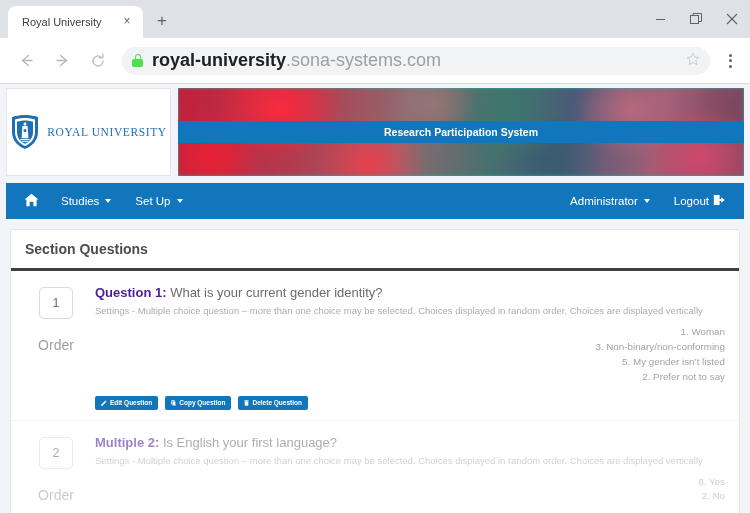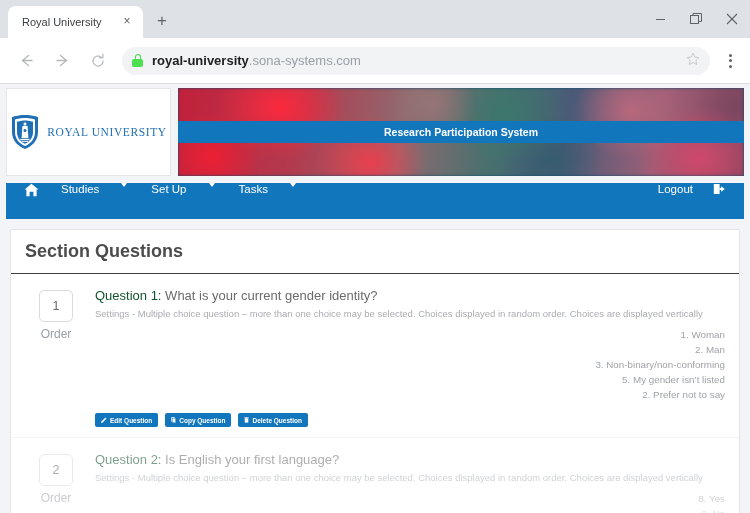--- a/index.html
+++ b/index.html
@@ -78,21 +78,21 @@
   .lock .body {
     position: absolute; bottom: 0; left: 0;
     width: 11px; height: 8px; background: #4cdf50; border-radius: 2px;
   }
   .lock .shackle {
     position: absolute; top: 0; left: 2.5px;
     width: 6px; height: 6px;
     border: 1.6px solid #4cdf50; border-bottom: none;
     border-radius: 3px 3px 0 0;
   }
-  .url { font-size: 13px; color: #9aa0a6; white-space: nowrap; }
+  .url { font-size: 18px; color: #9aa0a6; white-space: nowrap; }
   .url b { color: #202124; font-weight: bold; }
   .star {
     margin-left: auto; color: #c8cbcf; font-size: 14px;
   }
   .kebab {
     width: 24px; display: flex; flex-direction: column;
     align-items: center; gap: 2.5px; margin-left: 2px;
   }
   .kebab i { width: 3px; height: 3px; border-radius: 50%; background: #5f6368; display: block; }
 
@@ -112,21 +112,21 @@
   .logowrap { display: flex; align-items: center; gap: 7px; }
   .logomark { width: 30px; height: 36px; flex: none; }
   .logotext {
     font-family: "Liberation Serif", serif;
     font-size: 11.5px; letter-spacing: 0.6px;
     color: #1f6fb5; white-space: nowrap;
   }
 
   .bannerwrap {
     flex: 1; margin-left: 7px; position: relative; overflow: hidden;
-    background: #0c4a6e;
+    background: #14b8a6;
   }
   .bannerbg {
     position: absolute; inset: 0;
     background:
       radial-gradient(ellipse 90px 70px at 18% 22%, rgba(255,40,60,0.95), rgba(255,40,60,0) 72%),
       radial-gradient(ellipse 70px 62px at 6% 78%, rgba(240,30,50,0.92), rgba(240,30,50,0) 70%),
       radial-gradient(ellipse 78px 66px at 34% 85%, rgba(255,55,70,0.8), rgba(255,55,70,0) 72%),
       radial-gradient(ellipse 60px 58px at 45% 18%, rgba(160,120,120,0.75), rgba(160,120,120,0) 72%),
       radial-gradient(ellipse 85px 70px at 58% 30%, rgba(58,120,108,0.85), rgba(58,120,108,0) 74%),
       radial-gradient(ellipse 70px 64px at 66% 82%, rgba(52,92,110,0.85), rgba(52,92,110,0) 74%),
@@ -148,21 +148,21 @@
 
   
   .navbar {
     margin: 7px 6px 0 6px;
     height: 36px; background: #1276bd;
     display: flex; align-items: center;
     padding: 0 6px;
     color: #fff;
   }
   .navitem {
-    display: flex; gap: 20px;
+    display: flex; align-items: center; gap: 4px;
     padding: 0 12px; height: 36px;
     font-size: 11.5px; color: #ffffff; white-space: nowrap;
   }
   .navitem.home { padding: 0 10px 0 12px; }
   .caret {
     width: 0; height: 0; display: inline-block;
     border-left: 3.5px solid transparent;
     border-right: 3.5px solid transparent;
     border-top: 4px solid #ffffff;
     margin-left: 2px;
@@ -174,41 +174,41 @@
     margin: 10px 10px 0 10px;
     background: #ffffff;
     border: 1px solid #e3e5e8;
     border-radius: 2px;
     height: 330px;
     overflow: hidden;
     position: relative;
   }
   .cardhead {
     padding: 11px 14px;
-    border-bottom: 1px solid #404040;
-    font-size: 18px; font-weight: bold; color: #4c4c4c;
+    border-bottom: 3px solid #404040;
+    font-size: 14px; font-weight: bold; color: #4c4c4c;
   }
   .qrow {
     display: flex; padding: 14px 14px 10px 14px;
     position: relative;
   }
   .qrow + .qrow { border-top: 1px solid #ececec; }
   .ordercol { width: 62px; flex: none; text-align: center; padding-top: 2px; }
   .orderbox {
     width: 34px; height: 32px; margin: 0 auto;
     border: 1px solid #d8dadd; border-radius: 5px;
     background: #fff;
     display: flex; align-items: center; justify-content: center;
     font-size: 12.5px; color: #6a6a6a;
   }
-  .orderlabel { font-size: 12px; color: #9aa0a6; margin-top: 5px; }
+  .orderlabel { font-size: 14px; color: #9aa0a6; margin-top: 18px; }
 
   .qbody { flex: 1; padding-left: 8px; }
   .qtitle { font-size: 13px; color: #6b6b6b; margin-bottom: 5px; }
-  .qtitle b { font-weight: normal; color: #14532d; }
+  .qtitle b { font-weight: bold; color: #4c1d95; }
   .qsettings { font-size: 9.5px; color: #a9adb2; margin-bottom: 9px; }
   .choices { list-style: none; text-align: right; }
   .choices li { font-size: 9.8px; color: #9fa4a9; line-height: 1.52; }
 
   .btnrow { display: flex; gap: 7px; margin-top: 11px; }
   .btn {
     background: #1276bd; color: #fff;
     border: none; border-radius: 2px;
     height: 14px; padding: 0 6px;
     display: flex; align-items: center; gap: 3px;
@@ -336,25 +336,25 @@
         </span>
       </div>
       <div class="navitem">
         <span>Studies</span>
         <span class="caret"></span>
       </div>
       <div class="navitem">
         <span>Set Up</span>
         <span class="caret"></span>
       </div>
+      <div class="spacer"></div>
       <div class="navitem">
-        <span>Tasks</span>
+        <span>Administrator</span>
         <span class="caret"></span>
       </div>
-      <div class="spacer"></div>
       <div class="navitem">
         <span>Logout</span>
         <span>
           <svg width="13" height="12" viewBox="0 0 13 12">
             <path d="M0.8 1 L6.6 1 L6.6 11 L0.8 11 Z" fill="#ffffff"></path>
             <path d="M8.2 3.2 L11.8 6 L8.2 8.8 L8.2 6.9 L6.4 6.9 L6.4 5.1 L8.2 5.1 Z" fill="#ffffff"></path>
           </svg>
         </span>
       </div>
     </div>
@@ -365,21 +365,20 @@
       <div class="qrow">
         <div class="ordercol">
           <div class="orderbox">1</div>
           <div class="orderlabel">Order</div>
         </div>
         <div class="qbody">
           <div class="qtitle"><b>Question 1:</b><span> What is your current gender identity?</span></div>
           <div class="qsettings">Settings - Multiple choice question – more than one choice may be selected. Choices displayed in random order. Choices are displayed vertically</div>
           <ul class="choices">
             <li>1. Woman</li>
-            <li>2. Man</li>
             <li>3. Non-binary/non-conforming</li>
             <li>5. My gender isn’t listed</li>
             <li>2. Prefer not to say</li>
           </ul>
           <div class="btnrow">
             <div class="btn">
               <span>
                 <svg width="6" height="6" viewBox="0 0 10 10">
                     <path d="M0.5 7.6 L6.6 1.5 L8.5 3.4 L2.4 9.5 L0.2 9.8 Z" fill="#ffffff"></path>
                     <path d="M7.4 0.7 L9.3 2.6 L8.6 3.3 L6.7 1.4 Z" fill="#ffffff"></path>
@@ -409,21 +408,21 @@
           </div>
         </div>
       </div>
 
       <div class="qrow q2">
         <div class="ordercol">
           <div class="orderbox">2</div>
           <div class="orderlabel">Order</div>
         </div>
         <div class="qbody">
-          <div class="qtitle"><b>Question 2:</b><span> Is English your first language?</span></div>
+          <div class="qtitle"><b>Multiple 2:</b><span> Is English your first language?</span></div>
           <div class="qsettings">Settings - Multiple choice question – more than one choice may be selected. Choices displayed in random order. Choices are displayed vertically</div>
           <ul class="choices">
             <li>8. Yes</li>
             <li>2. No</li>
           </ul>
         </div>
       </div>
 
       <div class="fademask"></div>
     </div>

